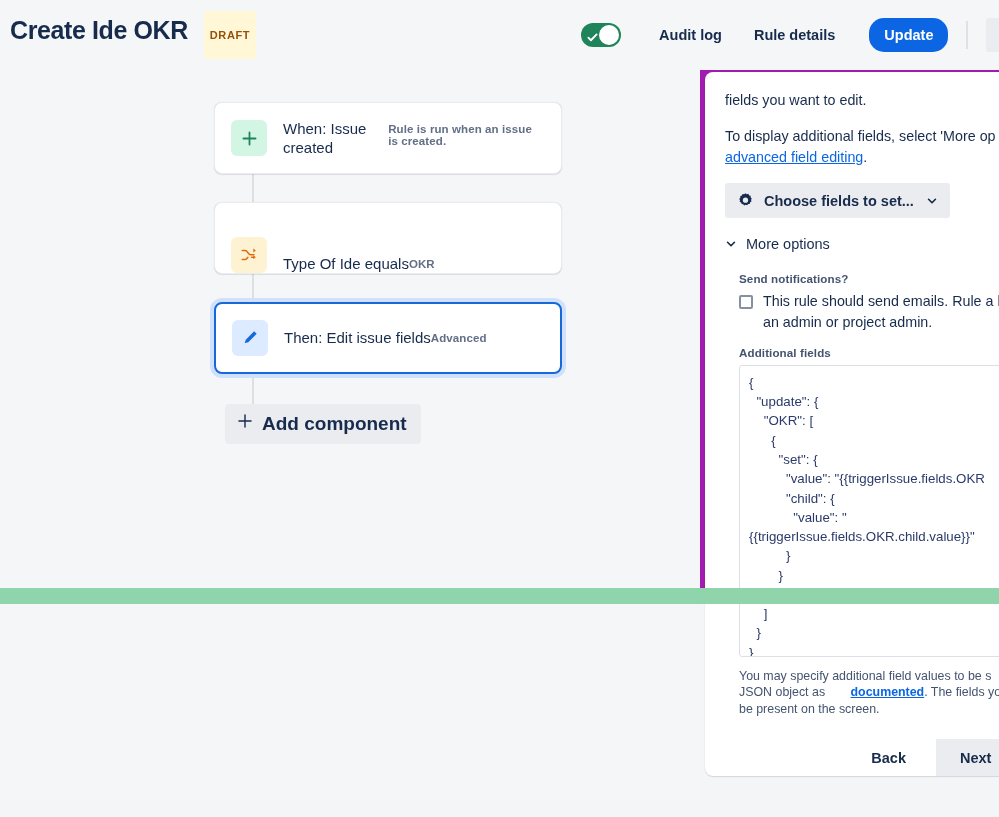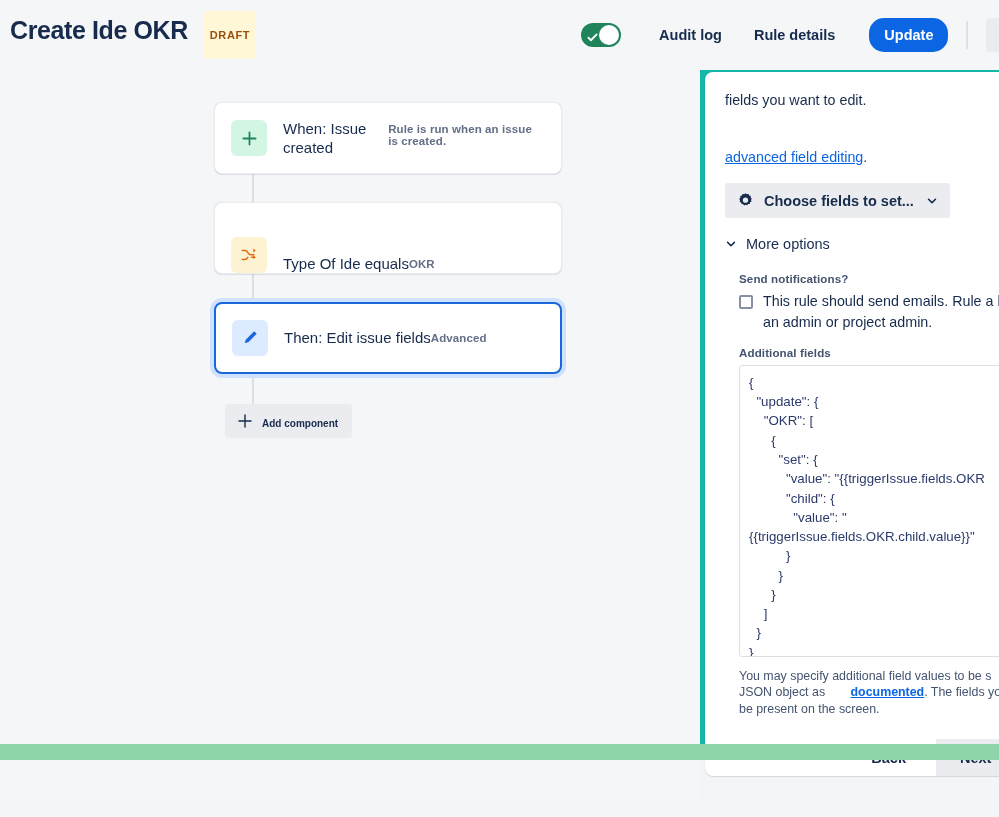--- a/index.html
+++ b/index.html
@@ -5,21 +5,21 @@
 <style>
   * { box-sizing: border-box; }
   html, body {
     margin: 0; padding: 0;
     width: 999px; height: 817px;
     overflow: hidden;
     background: #f4f5f7;
     font-family: "Liberation Sans", "DejaVu Sans", sans-serif;
     -webkit-font-smoothing: antialiased;
   }
-  .app { position: relative; width: 999px; height: 760px; background: #14b8a6; }
+  .app { position: relative; width: 999px; height: 604px; background: #a21caf; }
 
   
   .header {
     position: absolute; top: 0; left: 0; width: 999px; height: 70px;
     background: #f5f6f8;
     display: flex; align-items: center;
   }
   .title-wrap { display: flex; align-items: baseline; padding-left: 10px; }
   .page-title {
     font-size: 25px; font-weight: 700; color: #172b4d;
@@ -104,24 +104,24 @@
   .node-text { display: flex; flex-direction: row; }
   .node-title {
     font-size: 15px; font-weight: 400; color: #172b4d; line-height: 1.3;
   }
   .node-sub {
     font-size: 11.5px; font-weight: 600; color: #626f86;
     margin-top: 4px; letter-spacing: 0.1px;
   }
   .add-component {
     position: relative;
-    display: inline-flex; align-items: flex-end;
+    display: inline-flex; align-items: flex-start;
     background: #ebecf0; border: none; border-radius: 4px;
     padding: 9px 14px 9px 12px;
-    font-size: 10px; font-weight: 600; color: #172b4d;
+    font-size: 19px; font-weight: 600; color: #172b4d;
     cursor: pointer; font-family: inherit;
     margin-left: 11px;
   }
   .add-component .plus { margin-right: 9px; display: flex; }
 
   
   .panel {
     position: absolute; left: 705px; top: 72px;
     width: 330px; height: 704px;
     background: #ffffff;
@@ -304,21 +304,21 @@
       </button>
 
     </div>
   </div>
 
   <div class="panel">
     <div class="panel-body">
 
       <p class="p-text">fields you want to edit.</p>
 
-      <p class="p-text"><br><span class="link">advanced field editing</span><span>.</span></p>
+      <p class="p-text"><span>To display additional fields, select 'More op</span><br><span class="link">advanced field editing</span><span>.</span></p>
 
       <button class="choose-fields">
         <span class="gear">
           <svg width="17" height="17" viewBox="0 0 20 20">
             <path d="M10 1.4l1.5 1.2 1.9-.4.8 1.8 1.9.5-.1 1.9 1.4 1.3-.9 1.7.6 1.8-1.7.9-.4 1.9-1.9.2-1.2 1.5-1.8-.7-1.7.8-1.1-1.5-1.9-.1-.5-1.9-1.8-.8.5-1.8-1-1.6 1.3-1.4v-1.9l1.9-.6.7-1.8 1.9.3z" fill="#172b4d"></path>
             <circle cx="10" cy="9.6" r="3.1" fill="#ebecf0"></circle>
           </svg>
         </span>
         <span>Choose fields to set...</span>
         <span class="caret">

